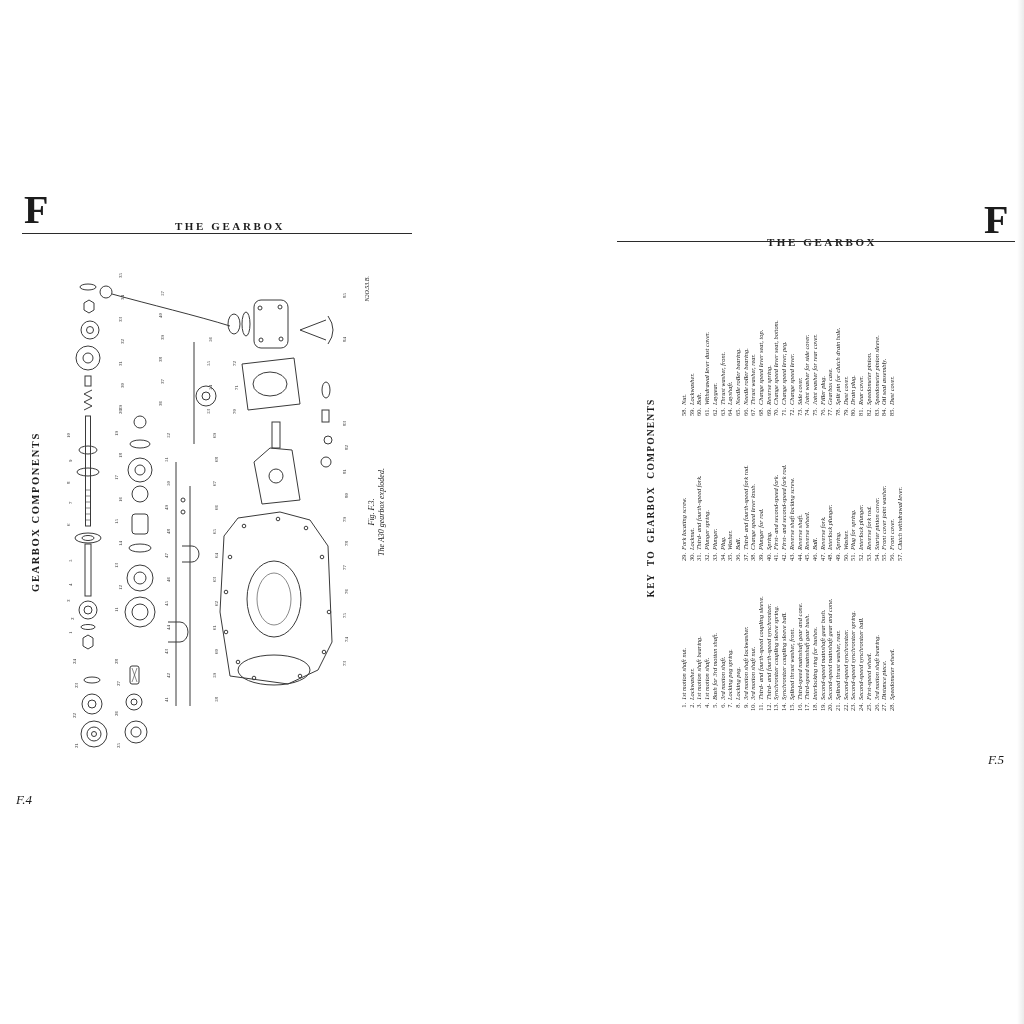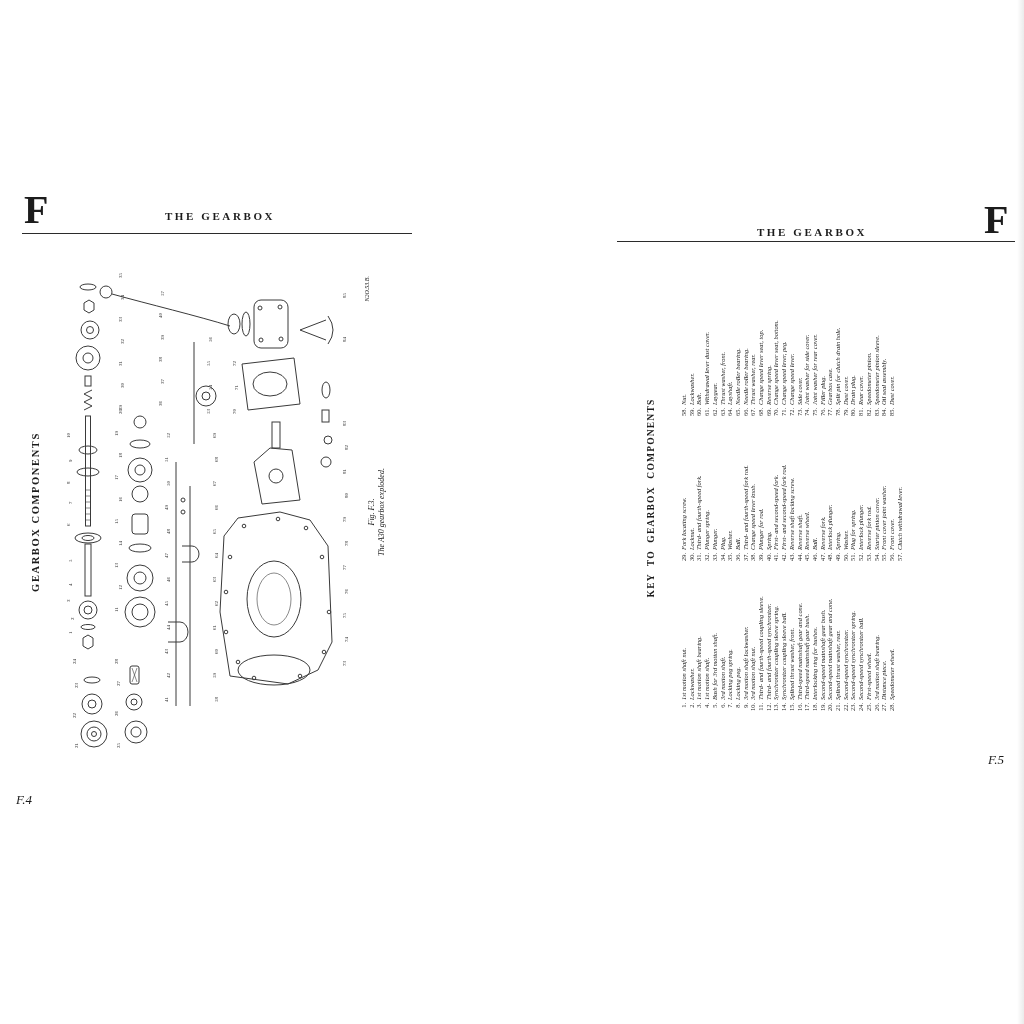--- a/index.html
+++ b/index.html
@@ -12,21 +12,21 @@
   .edge-shade{position:absolute;right:0;top:0;width:7px;height:100%;
     background:linear-gradient(to right,rgba(0,0,0,0),rgba(0,0,0,0.08));}
   .page{position:absolute;top:0;width:512px;height:1024px;}
   .page.left{left:0;}
   .page.right{left:512px;}
 
   .sec-letter{position:absolute;font-weight:bold;font-size:40px;line-height:1;}
   .left .sec-letter{left:24px;top:190px;}
   .right .sec-letter{left:472px;top:200px;}
 
-  .running-title{position:absolute;margin:4px;font-size:11px;font-weight:bold;
+  .running-title{position:absolute;margin:14px;font-size:11px;font-weight:bold;
     letter-spacing:2.6px;text-align:center;width:200px;}
   .left .running-title{left:116px;top:206px;}
   .right .running-title{left:196px;top:222px;}
 
   .rule{position:absolute;height:1px;background:#2b2b2b;}
   .rule.left-rule{left:22px;top:233px;width:390px;}
   .rule.right-rule{left:105px;top:241px;width:398px;}
 
   .pg-num{position:absolute;font-style:italic;font-size:13px;}
   .left .pg-num{left:16px;top:792px;}

